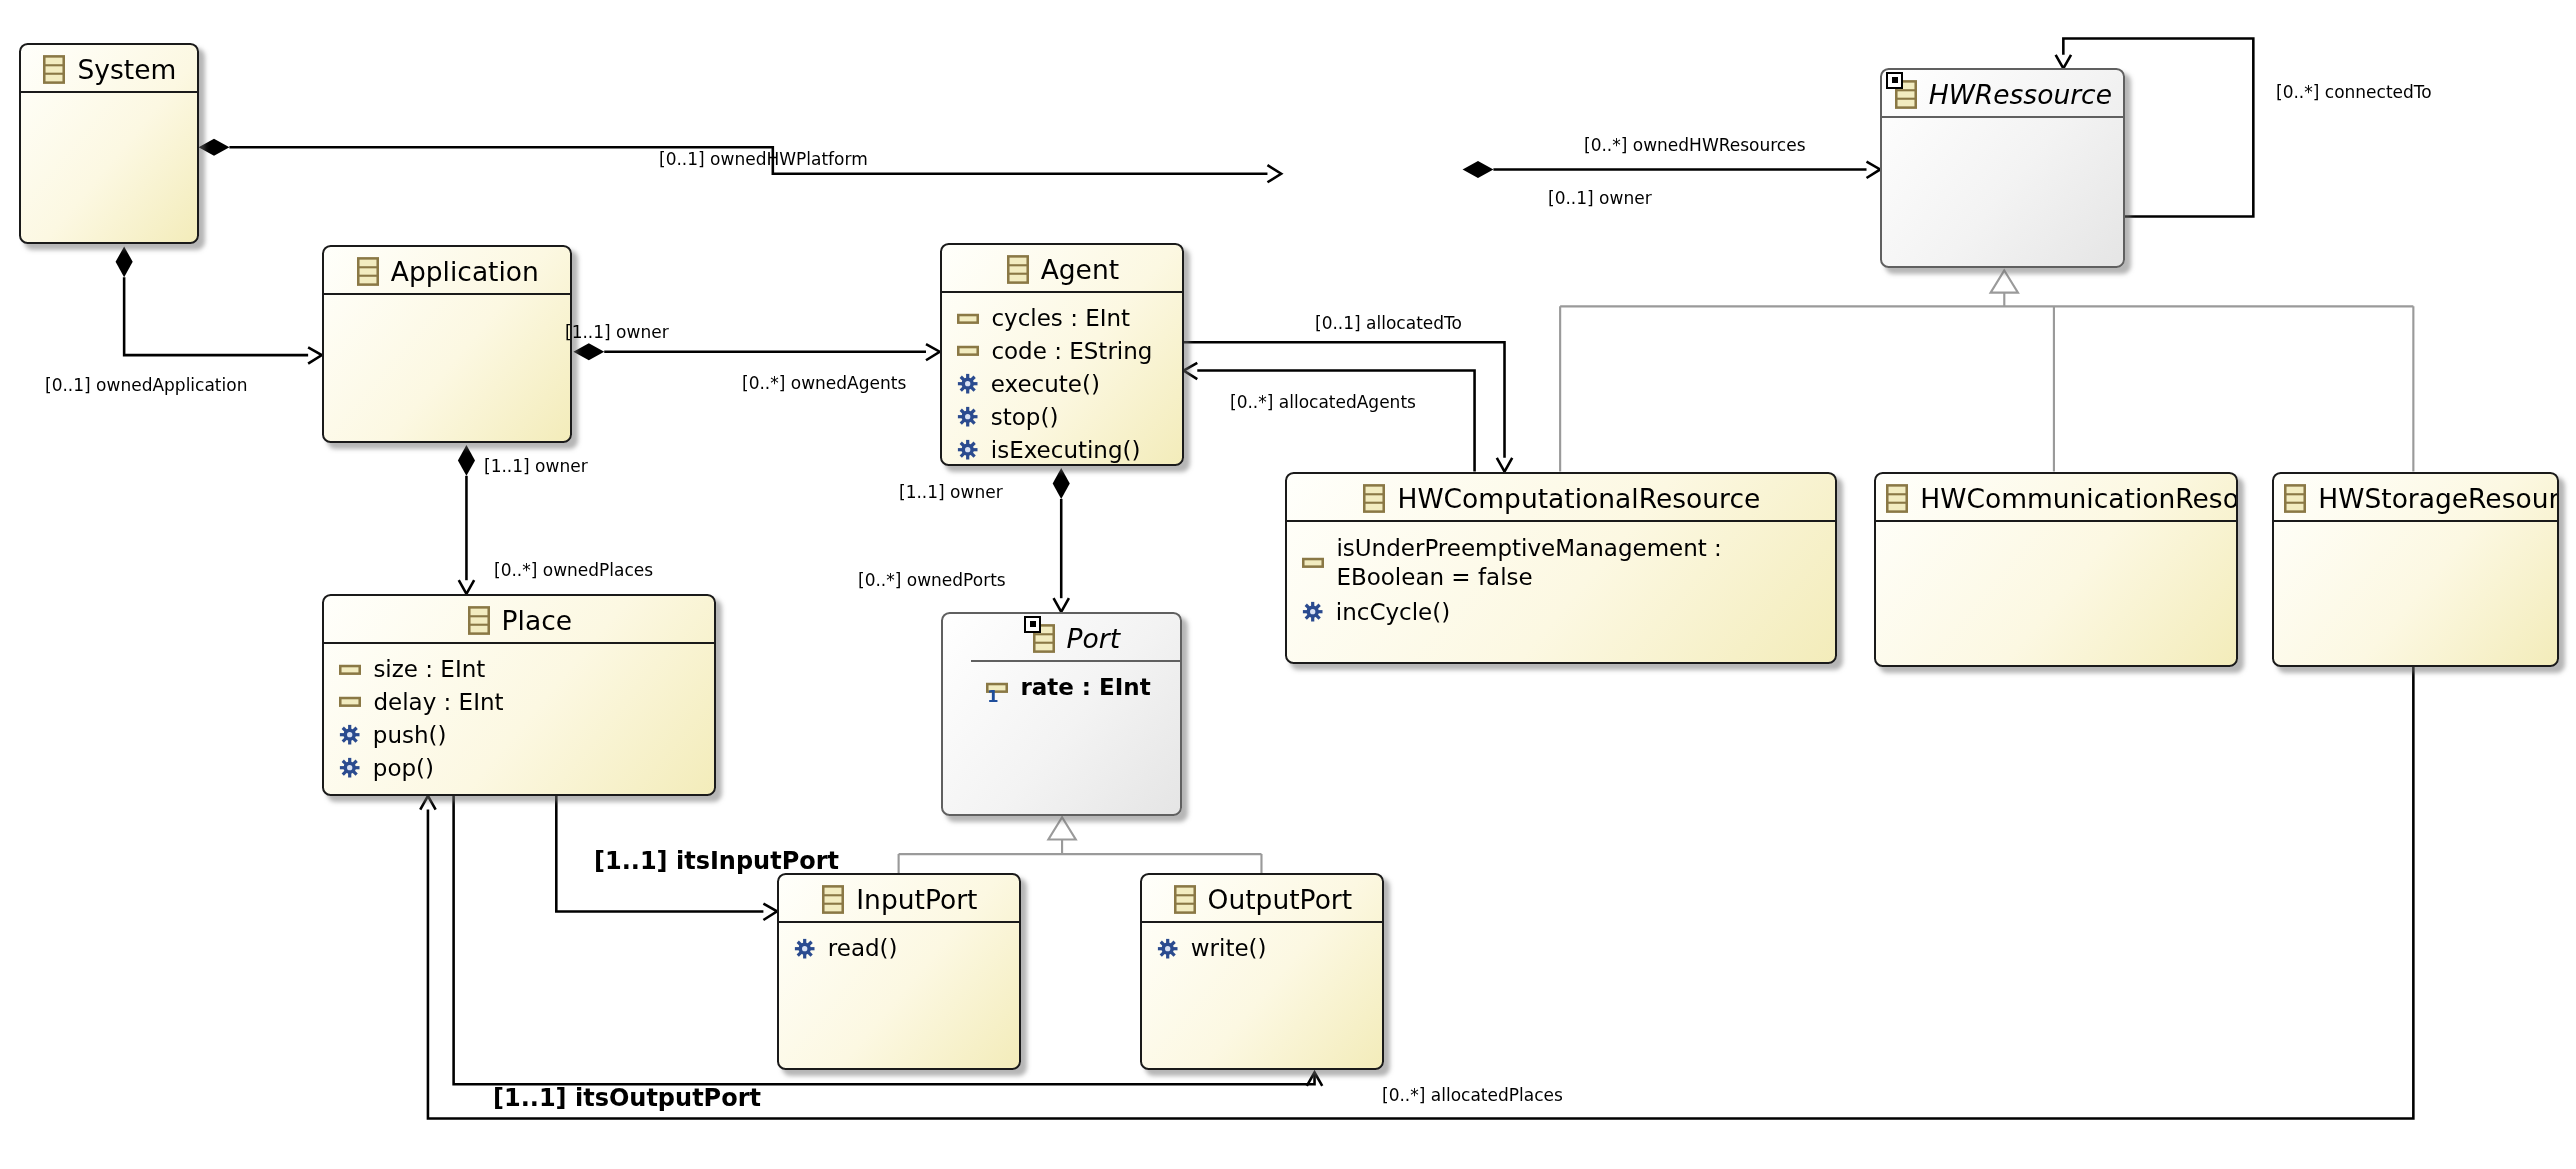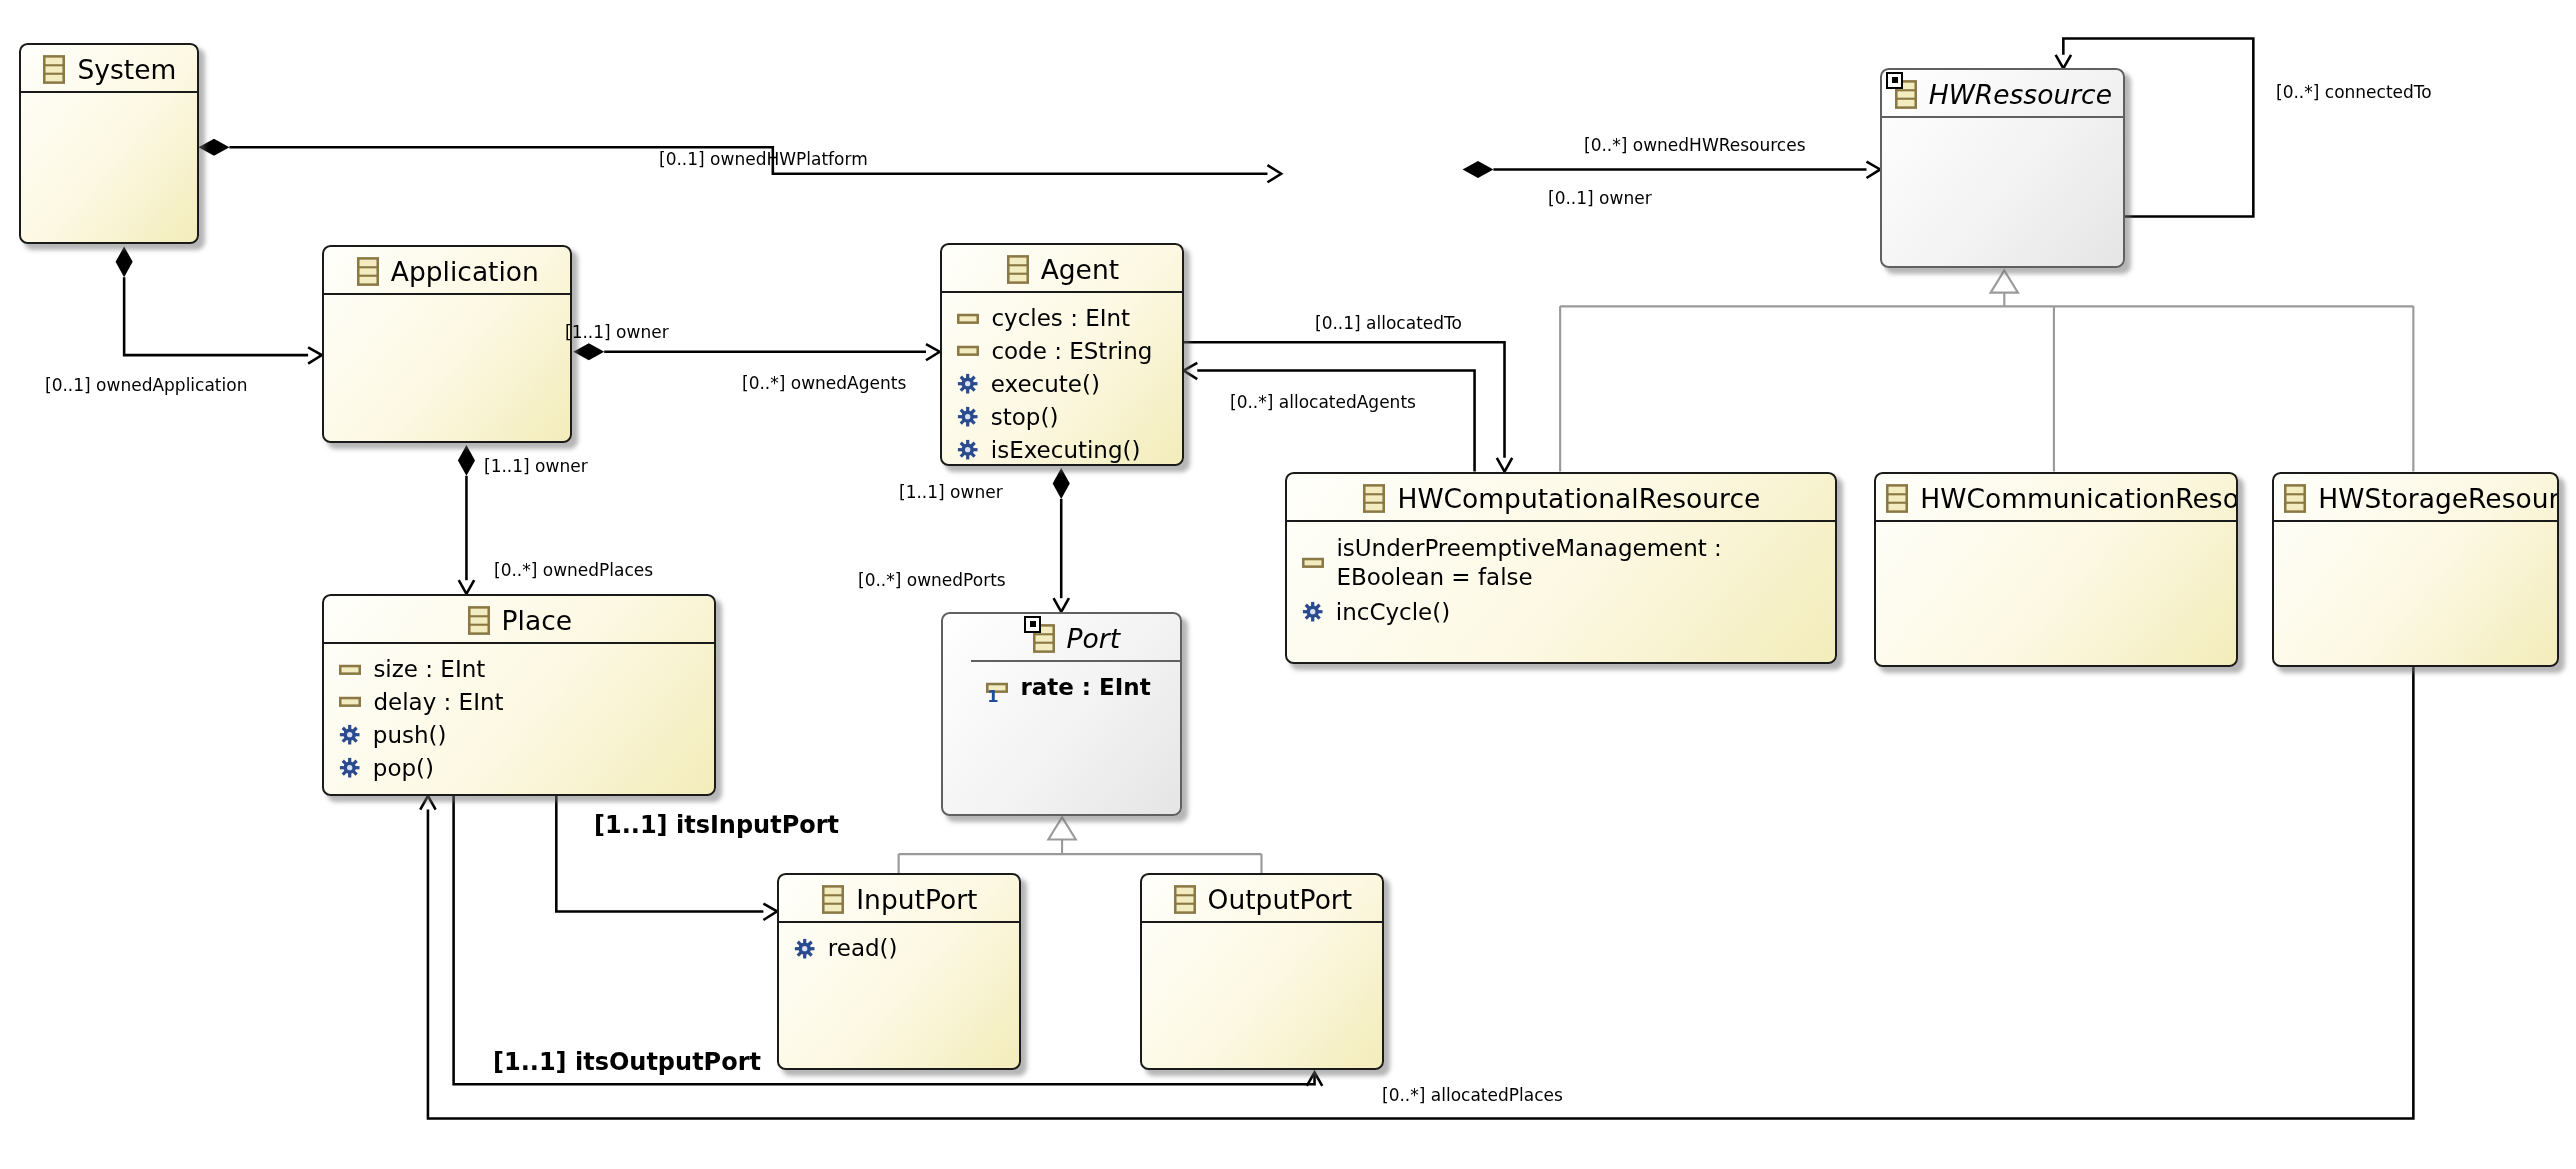--- a/index.html
+++ b/index.html
@@ -19,21 +19,21 @@
   .row{display:flex;align-items:center;gap:12px;padding:3.4px 8.6px 3.4px 15.4px;font-size:23px;white-space:nowrap;}
   .row.wrap{white-space:normal;align-items:flex-start;line-height:1.25;}
   .row.wrap .ci{margin-top:22px;}
   .row.bold{font-weight:bold;}
   .ci{position:relative;flex:0 0 auto;display:inline-flex;}
   .abadge{position:absolute;left:-8.6px;top:-7.7px;width:13px;height:13px;background:#fff;
           border:2.1px solid #000;display:flex;align-items:center;justify-content:center;}
   .abadge i{width:6px;height:6px;background:#000;}
   .one{position:absolute;left:0.9px;bottom:-12px;color:#1f4e9c;font-weight:bold;font-size:16.3px;font-style:normal;}
   .elabel{position:absolute;z-index:3;font-size:17px;white-space:nowrap;}
-  .elabel.bold{font-weight:bold;font-size:24px;}
+  .elabel.bold{font-weight:bold;font-size:24px;margin-top:36px;}
 </style>
 </head>
 <body>
 
 <div id="canvas">
 
   <svg class="edges" width="2576" height="1169" viewBox="0 0 3010 1366">
 
     <g stroke="#000" stroke-width="3" fill="none">
       <polygon points="232,172 250,162 268,172 250,182" fill="#000" stroke="none"></polygon>
@@ -421,20 +421,37 @@
   <div class="cls" style="left:1140px;top:873px;width:244px;height:197px;">
     <div class="cls-title">
       <span class="ci">
         <svg width="22" height="29" viewBox="0 0 26 34">
             <rect x="1.5" y="1.5" width="23" height="31" fill="#f2ecc0" stroke="#8a7845" stroke-width="3"></rect>
             <line x1="2" y1="12" x2="24" y2="12" stroke="#8a7845" stroke-width="2.5"></line>
             <line x1="2" y1="22" x2="24" y2="22" stroke="#8a7845" stroke-width="2.5"></line>
           </svg>
       </span>
       <span>OutputPort</span>
+    </div>
+    <div class="cls-body">
+      <div class="row">
+        <span class="ci">
+            <svg width="21.4" height="21.4" viewBox="0 0 24 24">
+              <g stroke="#2b4b8f" stroke-width="3.6">
+                <line x1="12" y1="1" x2="12" y2="23"></line>
+                <line x1="1" y1="12" x2="23" y2="12"></line>
+                <line x1="4.2" y1="4.2" x2="19.8" y2="19.8"></line>
+                <line x1="4.2" y1="19.8" x2="19.8" y2="4.2"></line>
+              </g>
+              <circle cx="12" cy="12" r="7" fill="#2b4b8f"></circle>
+              <circle cx="12" cy="12" r="3" fill="#d9e2f4"></circle>
+            </svg>
+          </span>
+        <span>write()</span>
+      </div>
     </div>
   </div>
 
   <div class="elabel" style="left:659px;top:149px;">[0..1] ownedHWPlatform</div>
   <div class="elabel" style="left:1584px;top:135px;">[0..*] ownedHWResources</div>
   <div class="elabel" style="left:1548px;top:188px;">[0..1] owner</div>
   <div class="elabel" style="left:2276px;top:82px;">[0..*] connectedTo</div>
   <div class="elabel" style="left:45px;top:375px;">[0..1] ownedApplication</div>
   <div class="elabel" style="left:565px;top:322px;">[1..1] owner</div>
   <div class="elabel" style="left:742px;top:373px;">[0..*] ownedAgents</div>

